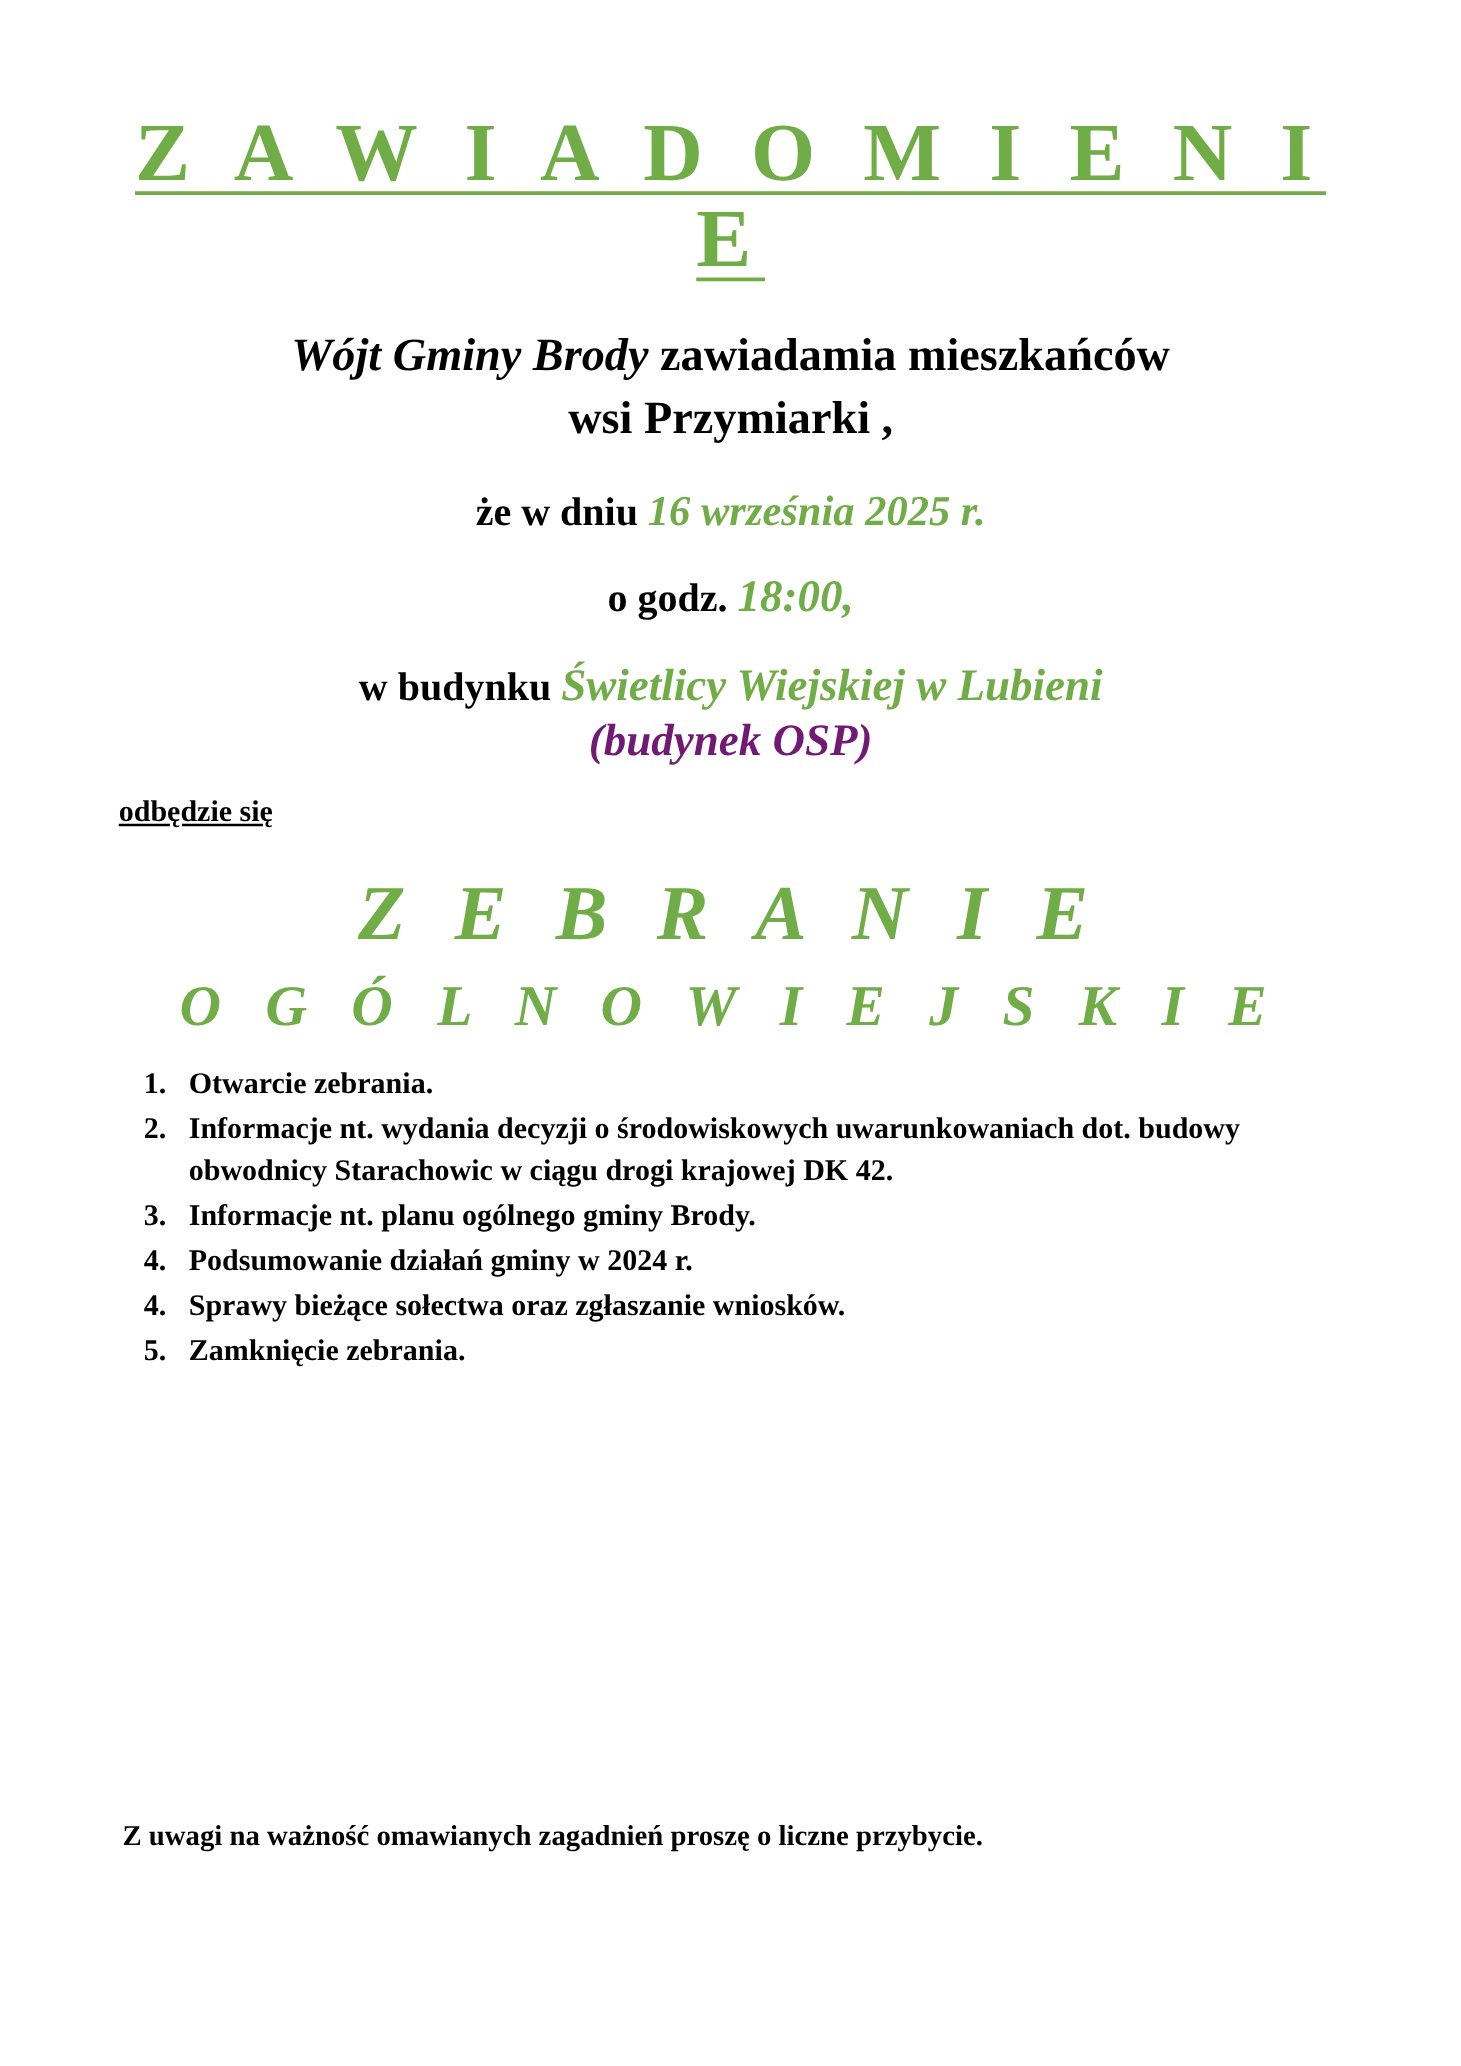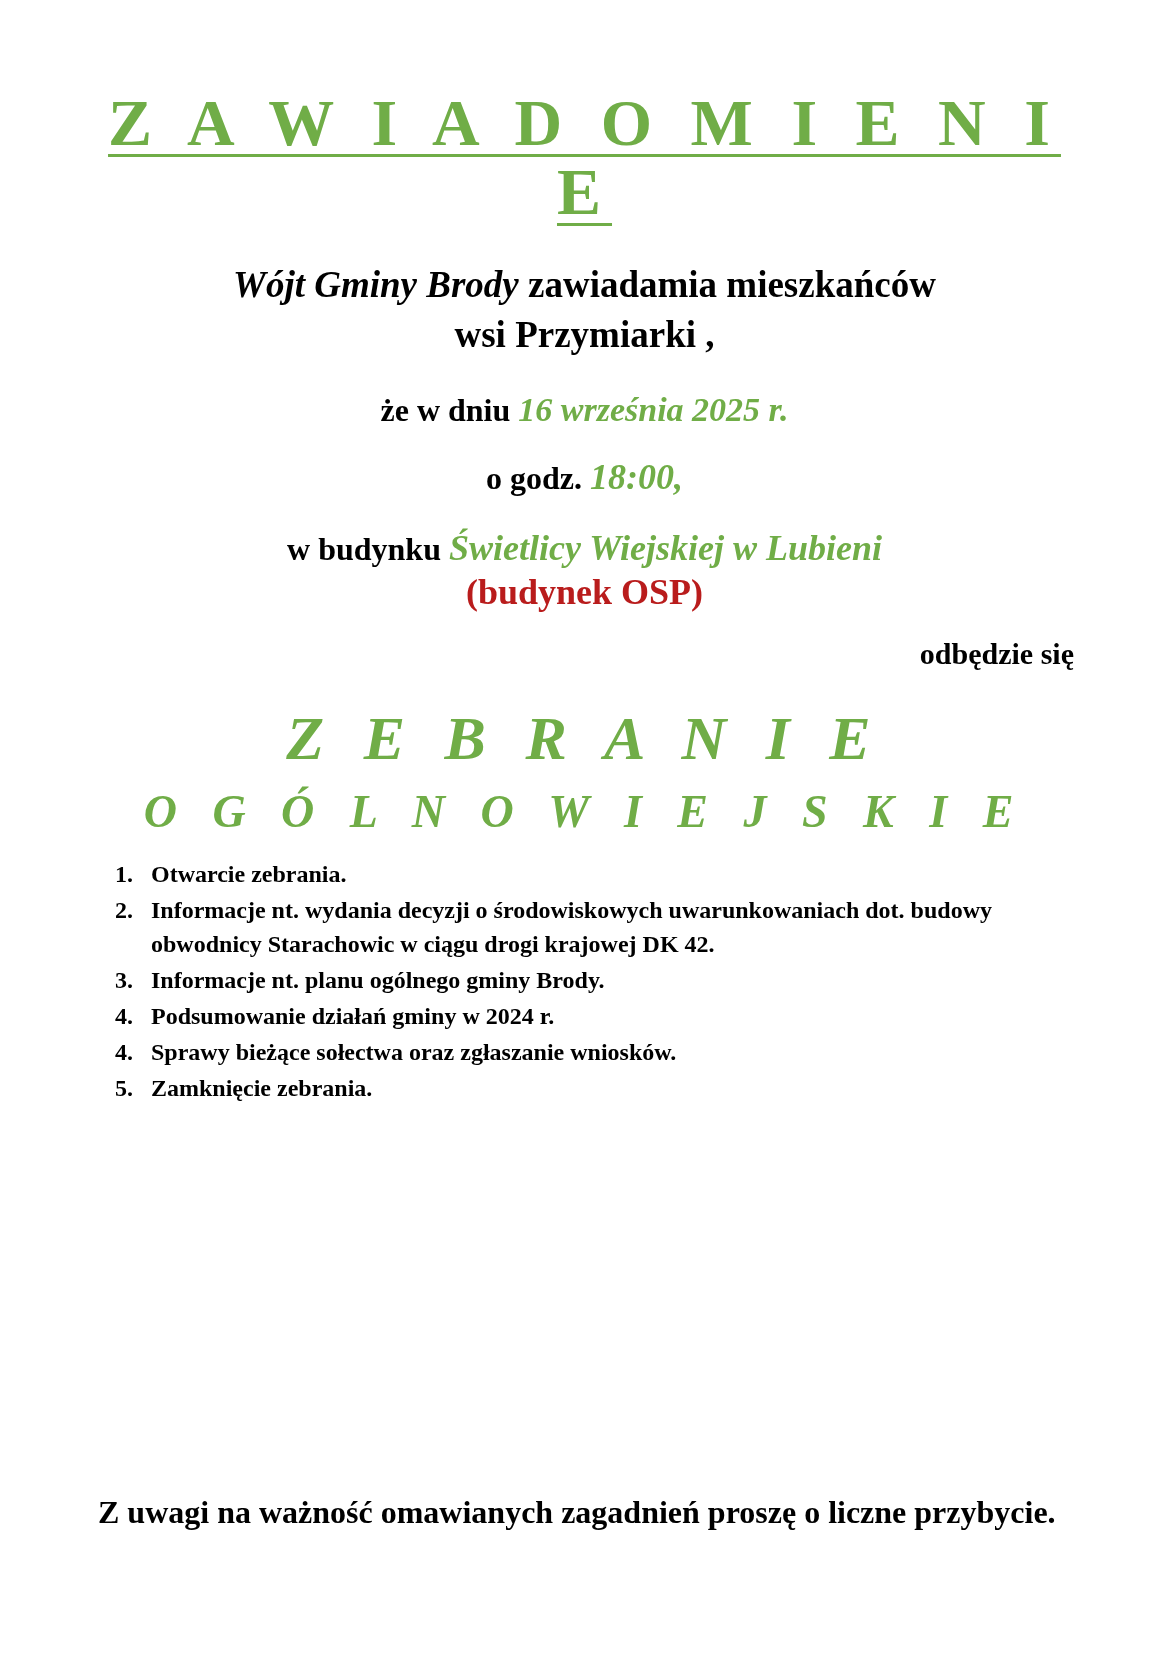--- a/index.html
+++ b/index.html
@@ -87,32 +87,34 @@
     font-weight: bold;
     margin-top: 26px;
     line-height: 1.22;
   }
   .place .big-green {
     color: #70ad47;
     font-style: italic;
     font-size: 36px;
   }
   .place-2 {
-    color: #b91c1c;
+    color: #701a75;
+    font-style: italic;
     font-weight: bold;
     font-size: 36px;
     text-align: center;
     line-height: 1.22;
   }
 
   .will-happen {
-    text-align: right;
-    font-size: 30px;
+    text-align: left;
+    font-size: 24px;
     font-weight: bold;
     margin-top: 22px;
+    text-decoration: underline;
   }
 
   .headline {
     text-align: center;
     color: #70ad47;
     font-weight: bold;
     font-style: italic;
     font-size: 62px;
     letter-spacing: 12px;
     line-height: 1.35;
@@ -150,22 +152,22 @@
   }
   .agenda-list li .num {
     position: absolute;
     left: 20px;
     top: 0;
   }
 
   .closing {
     position: absolute;
     left: 98px;
-    top: 1406px;
-    font-size: 32px;
+    top: 1368px;
+    font-size: 23px;
     font-weight: bold;
   }
 </style>
 </head>
 <body>
 
 <div class="page">
 
   <div class="doc-title">Z A W I A D O M I E N I E</div>
 

